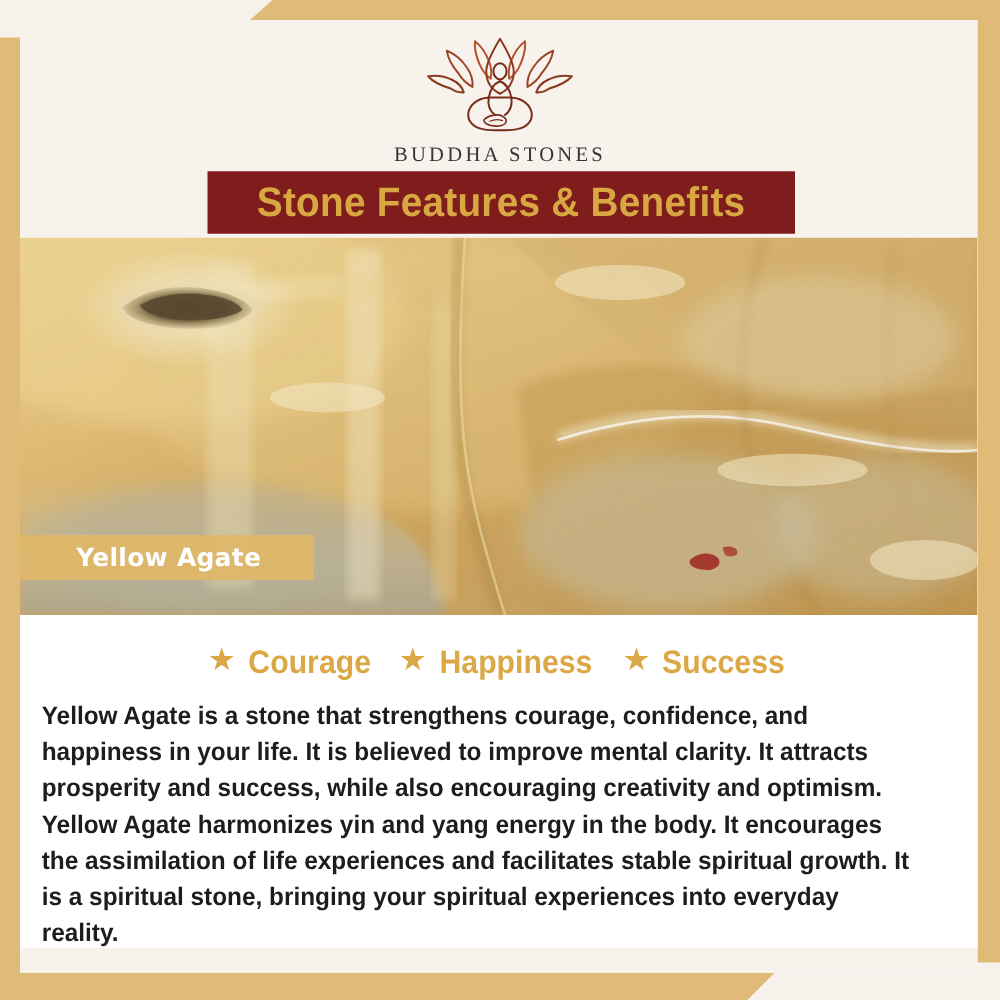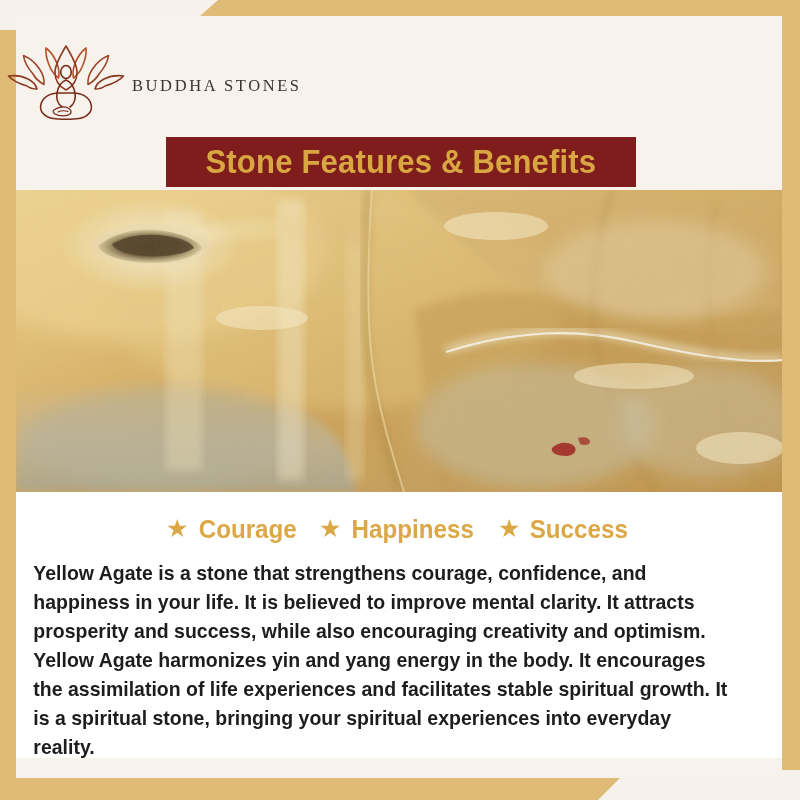--- a/index.html
+++ b/index.html
@@ -72,21 +72,21 @@
 
   
   .brand {
     position: absolute;
     top: 16px;
     left: 0;
     right: 0;
     height: 125px;
     z-index: 6;
     display: flex;
-    flex-direction: row;
+    flex-direction: column;
     align-items: center;
     justify-content: flex-start;
     padding-top: 12px;
   }
   .brand-logo {
     width: 132px;
     height: 84px;
     display: block;
   }
   .brand-name {
@@ -341,20 +341,23 @@
         <ellipse cx="246" cy="128" rx="46" ry="12"></ellipse>
       </g>
 
       <path d="M536 258 C542 252 552 251 558 256 C562 260 558 266 550 266 C542 266 534 263 536 258 Z" fill="#9d1f1f" opacity="0.9"></path>
       <path d="M562 248 C568 246 574 248 574 252 C574 255 568 256 564 254 Z" fill="#9d1f1f" opacity="0.75"></path>
 
       <rect width="766" height="302" filter="url(#grain)" opacity="0.55"></rect>
       <rect width="766" height="302" fill="#c9972f" opacity="0.05"></rect>
     </svg>
 
+    <div class="stone-label">
+      <span>Yellow Agate</span>
+    </div>
   </div>
 
   <div class="content-card">
 
     <div class="benefits-row">
       <div class="benefit">
         <span class="benefit-star">★</span>
         <span class="benefit-label">Courage</span>
       </div>
       <div class="benefit">

